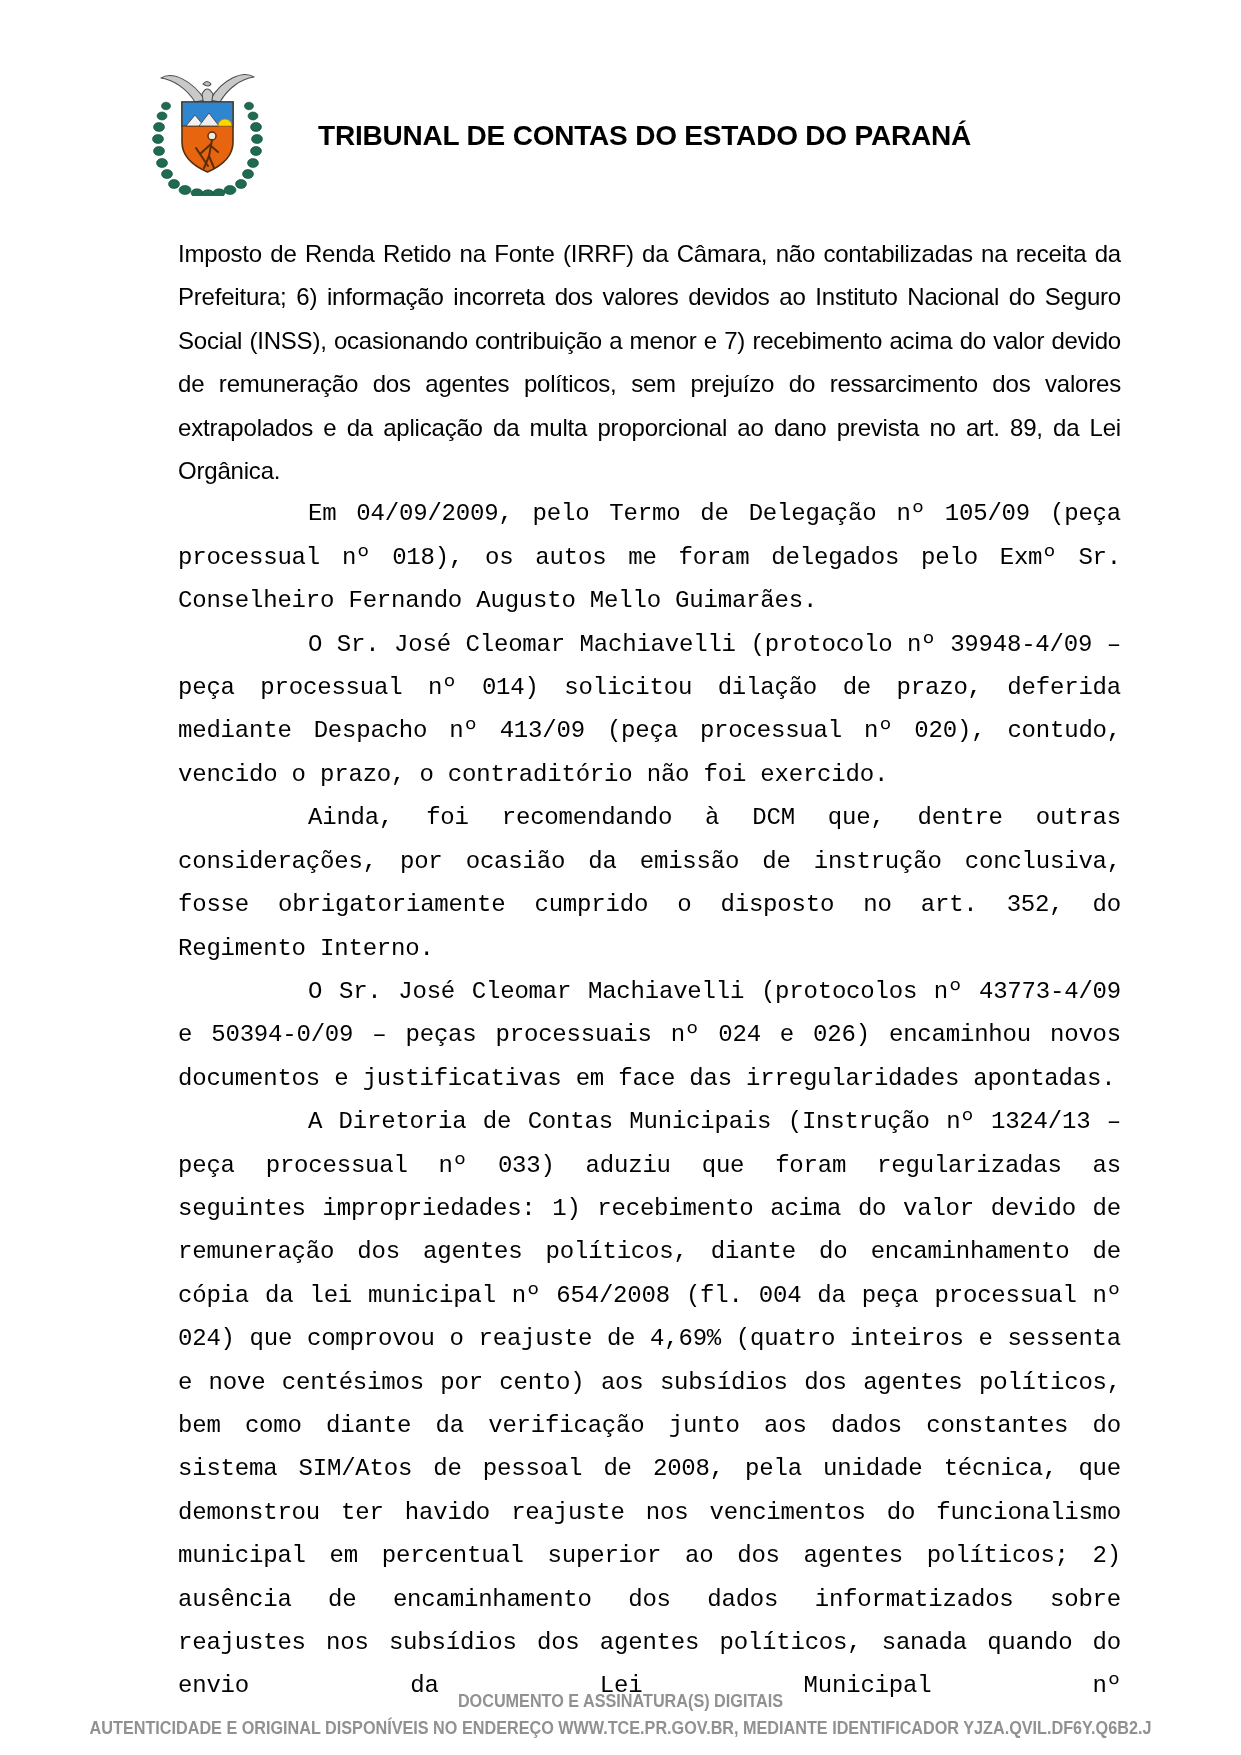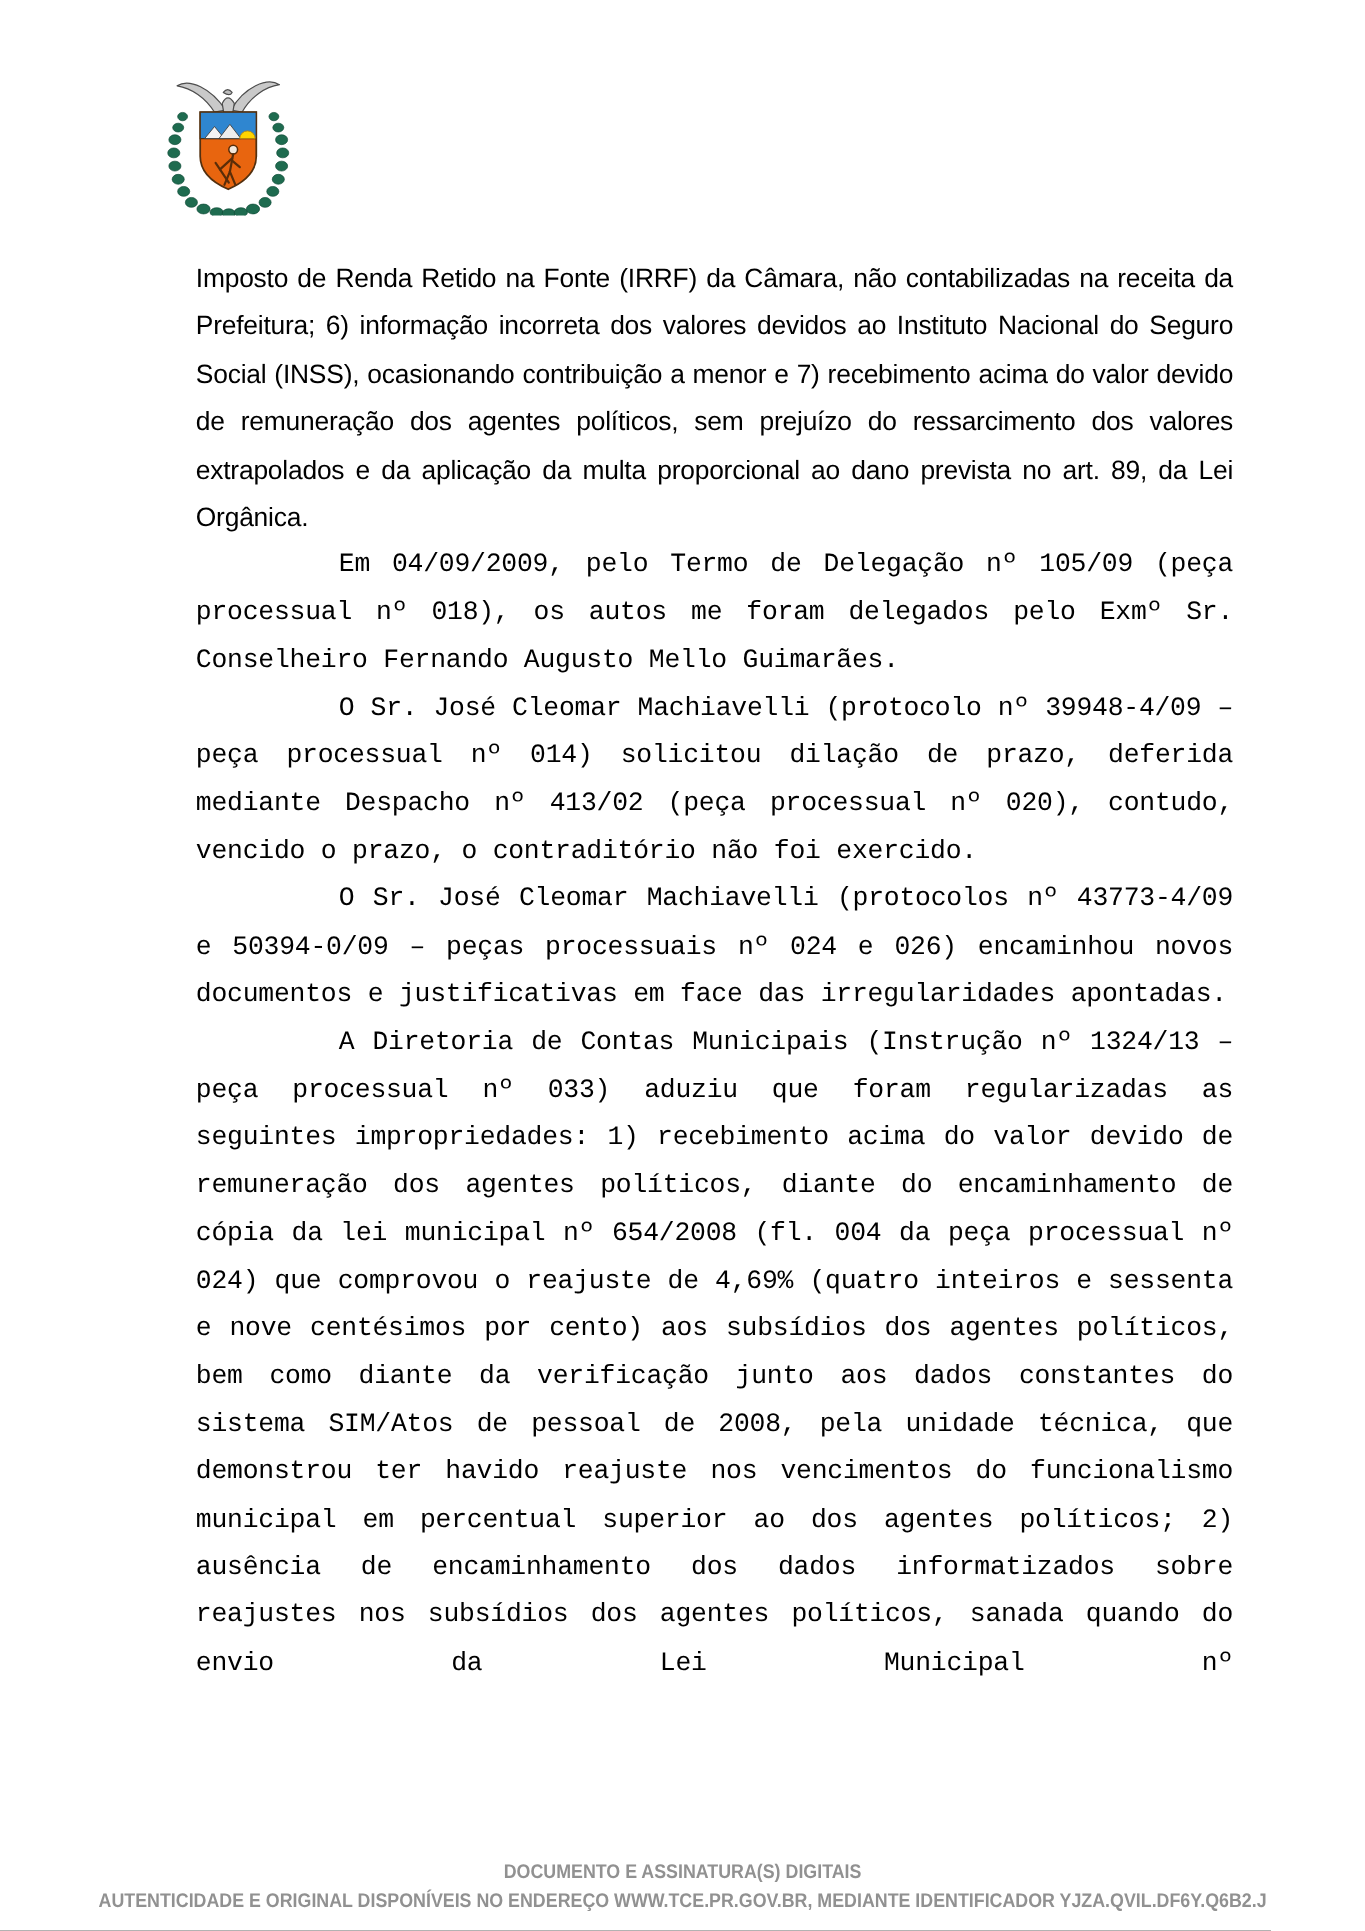--- a/index.html
+++ b/index.html
@@ -89,26 +89,28 @@
         <circle cx="62" cy="66" r="4" fill="#f2e8dc" stroke-width="1.4"></circle>
         <path d="M62,70 L59,86"></path>
         <path d="M59,86 L54,98"></path>
         <path d="M59,86 L64,98"></path>
         <path d="M61,74 L50,84"></path>
         <path d="M61,76 L68,82"></path>
         <path d="M46,78 L58,96"></path>
       </g>
     </svg>
 
+    <div class="doc-title">TRIBUNAL DE CONTAS DO ESTADO DO PARANÁ</div>
   </div>
 
   <div class="body-text">
     <p>Imposto de Renda Retido na Fonte (IRRF) da Câmara, não contabilizadas na receita da Prefeitura; 6) informação incorreta dos valores devidos ao Instituto Nacional do Seguro Social (INSS), ocasionando contribuição a menor e 7) recebimento acima do valor devido de remuneração dos agentes políticos, sem prejuízo do ressarcimento dos valores extrapolados e da aplicação da multa proporcional ao dano prevista no art. 89, da Lei Orgânica.</p>
     <p class="indent">Em 04/09/2009, pelo Termo de Delegação nº 105/09 (peça processual nº 018), os autos me foram delegados pelo Exmº Sr. Conselheiro Fernando Augusto Mello Guimarães.</p>
-    <p class="indent">O Sr. José Cleomar Machiavelli (protocolo nº 39948-4/09 – peça processual nº 014) solicitou dilação de prazo, deferida mediante Despacho nº 413/02 (peça processual nº 020), contudo, vencido o prazo, o contraditório não foi exercido.</p>
+    <p class="indent">O Sr. José Cleomar Machiavelli (protocolo nº 39948-4/09 – peça processual nº 014) solicitou dilação de prazo, deferida mediante Despacho nº 413/09 (peça processual nº 020), contudo, vencido o prazo, o contraditório não foi exercido.</p>
+    <p class="indent">Ainda, foi recomendando à DCM que, dentre outras considerações, por ocasião da emissão de instrução conclusiva, fosse obrigatoriamente cumprido o disposto no art. 352, do Regimento Interno.</p>
     <p class="indent">O Sr. José Cleomar Machiavelli (protocolos nº 43773-4/09 e 50394-0/09 – peças processuais nº 024 e 026) encaminhou novos documentos e justificativas em face das irregularidades apontadas.</p>
     <p class="indent fill-last">A Diretoria de Contas Municipais (Instrução nº 1324/13 – peça processual nº 033) aduziu que foram regularizadas as seguintes impropriedades: 1) recebimento acima do valor devido de remuneração dos agentes políticos, diante do encaminhamento de cópia da lei municipal nº 654/2008 (fl. 004 da peça processual nº 024) que comprovou o reajuste de 4,69% (quatro inteiros e sessenta e nove centésimos por cento) aos subsídios dos agentes políticos, bem como diante da verificação junto aos dados constantes do sistema SIM/Atos de pessoal de 2008, pela unidade técnica, que demonstrou ter havido reajuste nos vencimentos do funcionalismo municipal em percentual superior ao dos agentes políticos; 2) ausência de encaminhamento dos dados informatizados sobre reajustes nos subsídios dos agentes políticos, sanada quando do envio da Lei Municipal nº</p>
   </div>
 
   <div class="footer">
     <div>DOCUMENTO E ASSINATURA(S) DIGITAIS</div>
     <div>AUTENTICIDADE E ORIGINAL DISPONÍVEIS NO ENDEREÇO WWW.TCE.PR.GOV.BR, MEDIANTE IDENTIFICADOR YJZA.QVIL.DF6Y.Q6B2.J</div>
   </div>
 
 </div>

